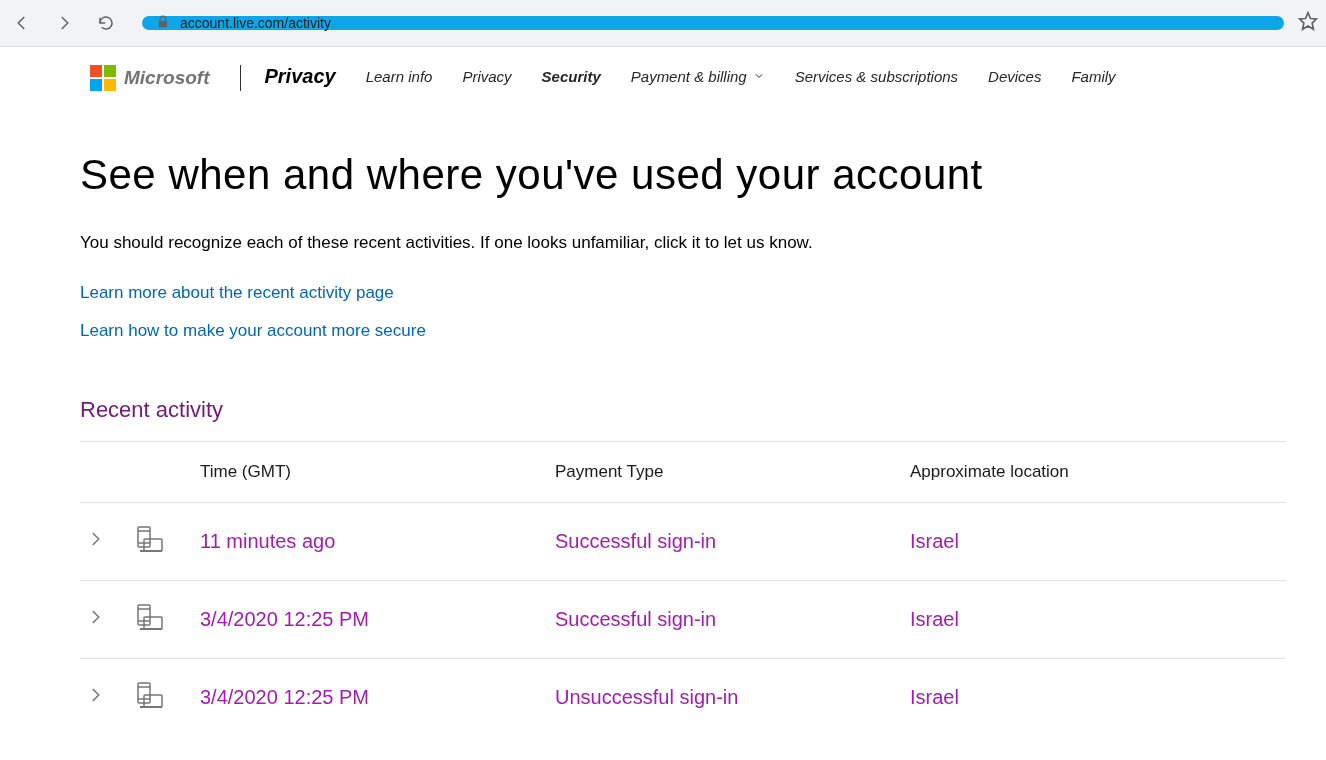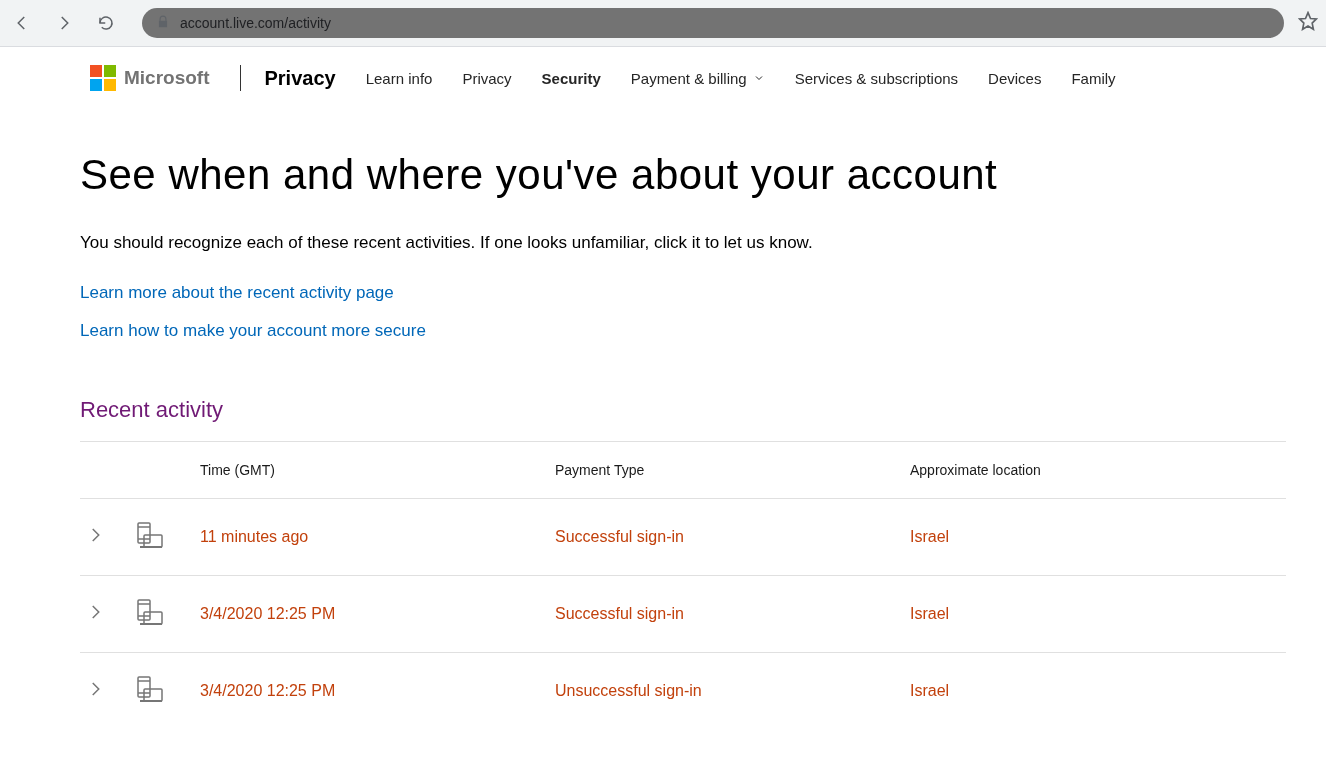--- a/index.html
+++ b/index.html
@@ -1,51 +1,51 @@
 <!DOCTYPE html>
 <html><head>
 <meta charset="utf-8">
 <style>
   * { margin:0; padding:0; box-sizing:border-box; }
   body { font-family:"Segoe UI","Helvetica Neue",Arial,sans-serif; background:#fff; color:#1b1b1b; width:1326px; }
   
   .browser-bar { height:47px; background:#f1f3f4; border-bottom:1px solid #dadce0; display:flex; align-items:center; padding:0 8px; gap:14px; }
   .br-btn { width:28px; height:28px; display:flex; align-items:center; justify-content:center; color:#5f6368; border-radius:50%; }
   .br-btn svg { width:18px; height:18px; stroke:#5f6368; fill:none; stroke-width:2; }
-  .addr { flex:1; margin-left:8px; height:30px; background:#737373; border-radius:15px; display:flex; align-items:center; padding:0 14px; color:#202124; font-size:14px; gap:10px; }
+  .addr { flex:1; margin-left:8px; height:14px; background:#0ea5e9; border-radius:15px; display:flex; align-items:center; padding:0 14px; color:#202124; font-size:14px; gap:10px; }
   .addr .lock svg { width:14px; height:14px; fill:#5f6368; }
   .star svg { width:20px; height:20px; stroke:#5f6368; fill:none; stroke-width:2; }
   
   .page { padding:0 0 60px 0; }
-  .topnav { display:flex; align-items:center; padding:18px 0 18px 90px; }
+  .topnav { display:flex; align-items:flex-start; padding:18px 0 18px 90px;font-style:italic; }
   .ms-logo { display:inline-flex; align-items:center; gap:8px; margin-right:22px; }
   .ms-logo .sq { display:grid; grid-template-columns:12px 12px; grid-template-rows:12px 12px; gap:2px; }
   .ms-logo .sq span:nth-child(1){background:#f25022;}
   .ms-logo .sq span:nth-child(2){background:#7fba00;}
   .ms-logo .sq span:nth-child(3){background:#00a4ef;}
   .ms-logo .sq span:nth-child(4){background:#ffb900;}
   .ms-logo .txt { font-size:19px; font-weight:600; color:#737373; }
   .vbar { width:1px; height:26px; background:#333; margin:0 24px 0 8px; }
   .navlinks { display:flex; align-items:center; gap:30px; }
   .navlinks a { font-size:15px; color:#262626; text-decoration:none; cursor:pointer; display:inline-flex; align-items:center; gap:6px; }
   .navlinks a.brand { font-size:20px; font-weight:600; color:#000; }
   .navlinks a.active { font-weight:600; }
   .chev svg { width:12px; height:12px; stroke:#262626; fill:none; stroke-width:2; }
   .container { padding-left:80px; padding-right:40px; }
   h1 { font-size:42px; font-weight:300; color:#000; margin-top:42px; letter-spacing:0.5px; }
   .sub { font-size:17px; color:#000; margin-top:34px; }
   .links { margin-top:30px; }
   .links a { display:block; font-size:17px; color:#0067b8; text-decoration:none; margin-bottom:18px; cursor:pointer; }
   h2 { font-size:22px; font-weight:400; color:#701a75; margin-top:56px; }
   table.activity { width:100%; border-collapse:collapse; margin-top:18px; }
-  table.activity th { text-align:left; font-size:14px; font-weight:400; color:#1b1b1b; border-top:1px solid #e0e0e0; padding:20px 0; }
+  table.activity th { text-align:left; font-size:17px; font-weight:400; color:#1b1b1b; border-top:1px solid #e0e0e0; padding:20px 0; }
   table.activity th.c0 { width:120px; }
   table.activity th.c1 { width:355px; }
   table.activity th.c2 { width:355px; }
-  table.activity td { border-top:1px solid #e0e0e0; padding:20px 0; font-size:16px; color:#c2410c; vertical-align:middle; }
+  table.activity td { border-top:1px solid #e0e0e0; padding:20px 0; font-size:20px; color:#a21caf; vertical-align:middle; }
   .exp-cell { display:flex; align-items:center; gap:28px; padding-left:6px;}
   .exp-cell svg.arrow { width:18px; height:18px; stroke:#767676; fill:none; stroke-width:2; }
   .exp-cell svg.device { width:32px; height:32px; stroke:#767676; fill:none; stroke-width:1.5; }
 </style>
 </head>
 <body>
 
 <div class="browser-bar">
   <div class="br-btn">
     <svg viewBox="0 0 24 24">
@@ -100,21 +100,21 @@
         <a>Payment &amp; billing<span class="chev"><svg viewBox="0 0 24 24">
               <polyline points="6 9 12 15 18 9"></polyline>
             </svg></span></a>
         <a>Services &amp; subscriptions</a>
         <a>Devices</a>
         <a>Family</a>
       </nav>
   </div>
 
   <div class="container">
-    <h1>See when and where you've about your account</h1>
+    <h1>See when and where you've used your account</h1>
     <p class="sub">You should recognize each of these recent activities. If one looks unfamiliar, click it to let us know.</p>
     <div class="links" id="learn-links">
         <a>Learn more about the recent activity page</a>
         <a>Learn how to make your account more secure</a>
       </div>
 
     <h2>Recent activity</h2>
 
     <table class="activity">
       <thead>

